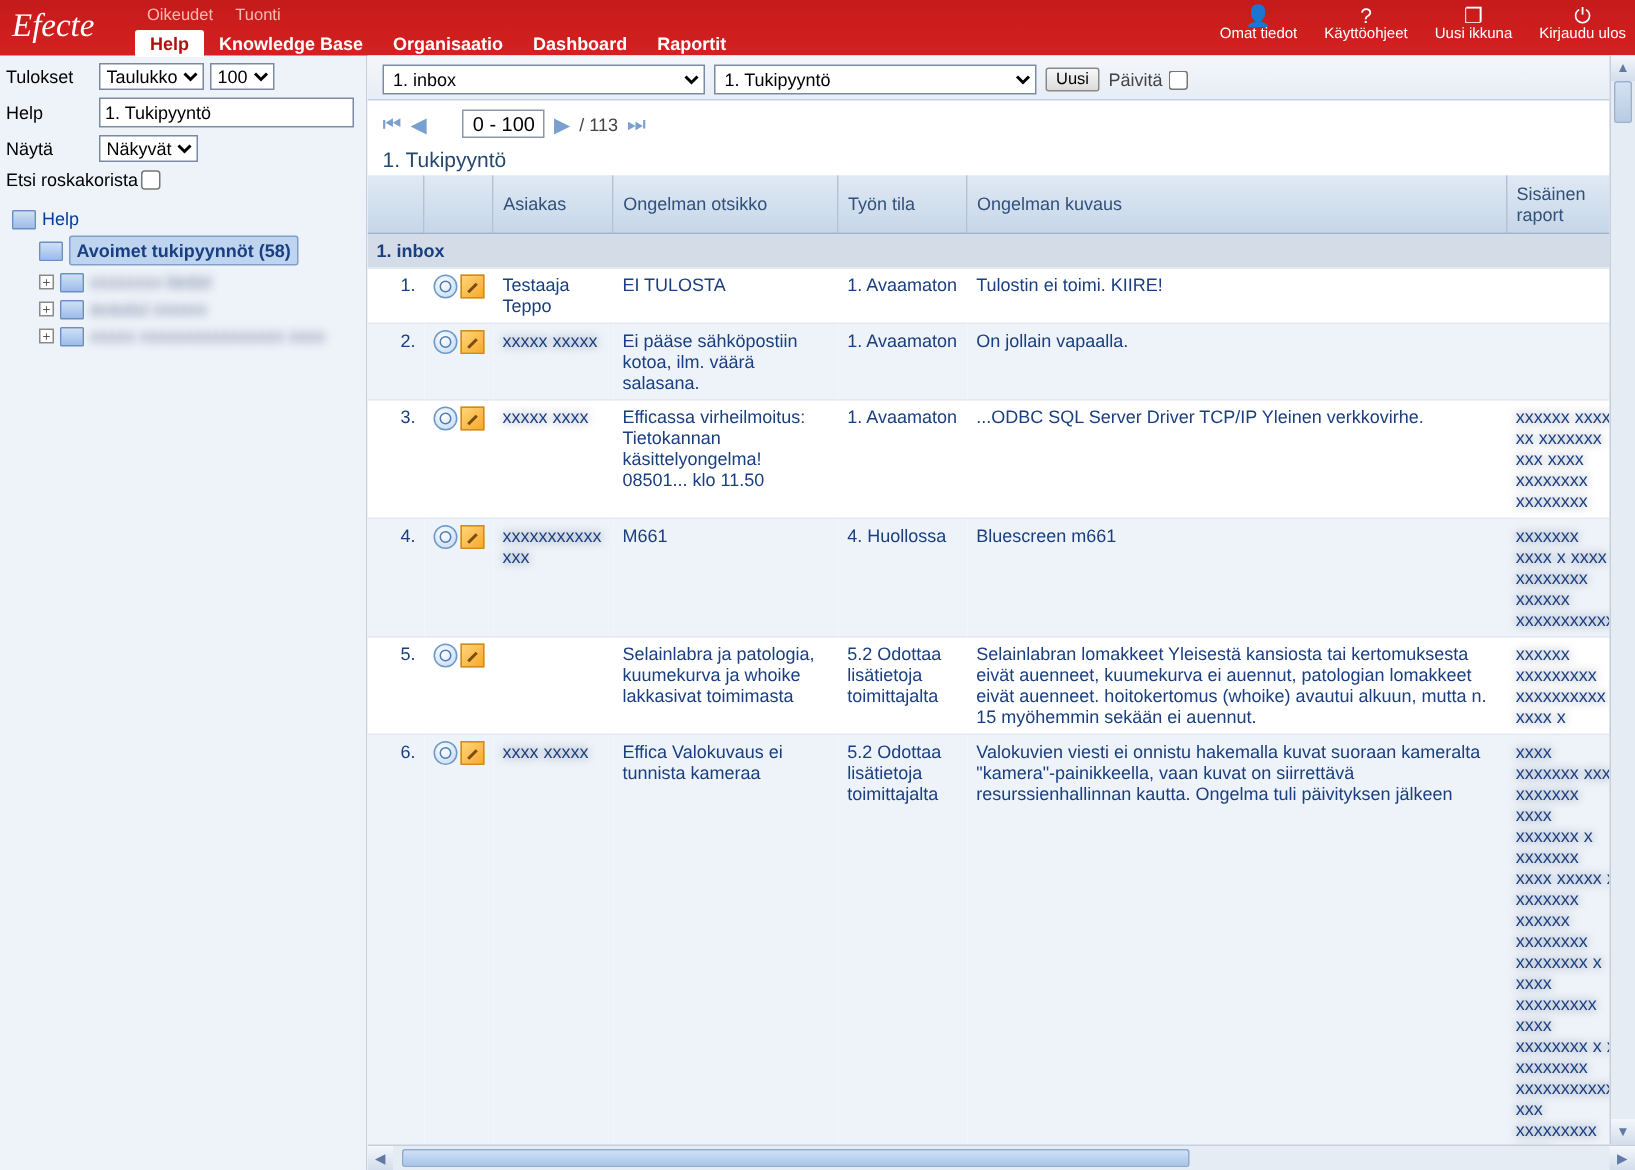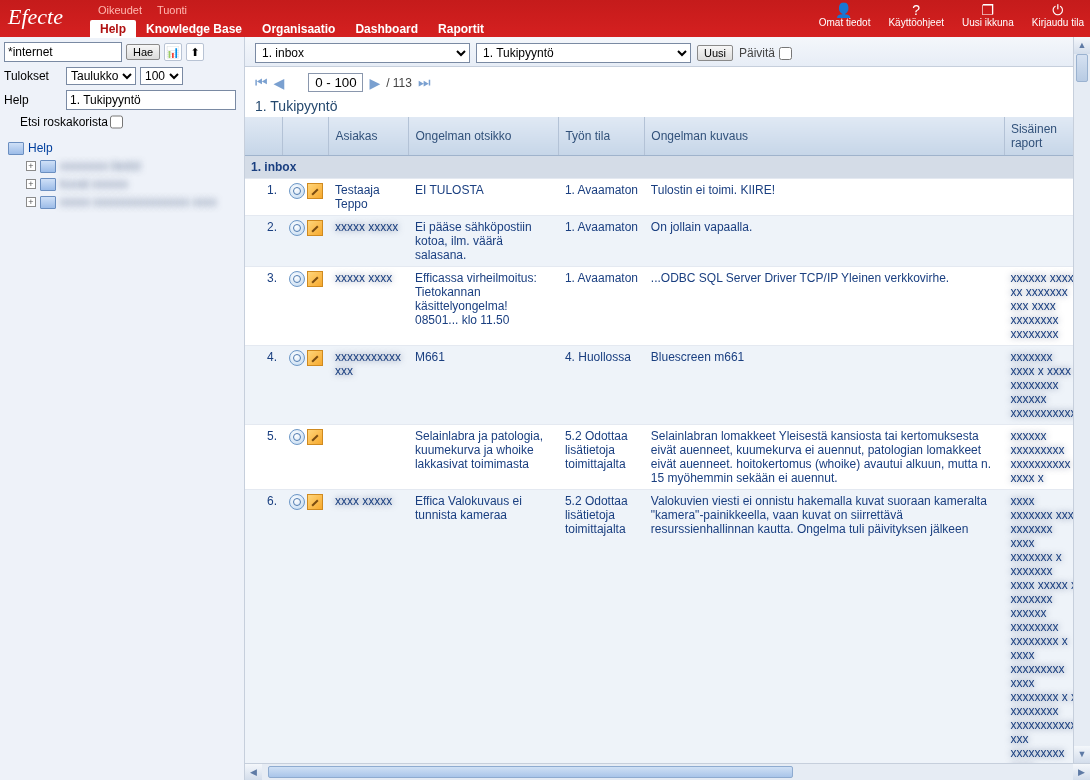--- a/index.html
+++ b/index.html
@@ -22,21 +22,21 @@
 .sidebar { width: 245px; background: #eef2f9; border-right: 1px solid #c6cfdc; padding: 5px 4px; }
 .main { flex: 1; position: relative; overflow: hidden; background: #fff; }
 
 
 .srow { display: flex; align-items: center; margin-bottom: 5px; gap: 4px; }
 .srow label { width: 58px; color: #000; }
 .srow input[type=text] { border: 1px solid #7a8aa3; padding: 2px 3px; font-size: 12px; }
 .srow select { border: 1px solid #7a8aa3; font-size: 12px; background: #fff; }
 .btn { border: 1px solid #8a8a8a; background: linear-gradient(#f7f7f7,#dcdcdc); padding: 1px 6px; font-size: 11px; cursor: pointer; border-radius: 2px; }
 .smallic { width: 18px; height: 18px; display: inline-flex; align-items: center; justify-content: center; border: 1px solid #b8c3d4; background: #fff; border-radius: 2px; cursor: pointer; font-size: 11px; }
-.cbrow { display: flex; gap: 2px; margin: 4px 0 10px 16px; }
+.cbrow { display: flex; gap: 2px; margin: 4px 0 10px 0; }
 .tree { margin-top: 6px; }
 .tree .node { display: flex; align-items: center; gap: 4px; padding: 2px 0 2px 4px; color: #003f9e; cursor: pointer; }
 .tree .folder { width: 16px; height: 13px; background: linear-gradient(#cfe0f7,#9cbce8); border: 1px solid #6b8fc1; border-radius: 1px; display: inline-block; }
 .tree .indent { margin-left: 18px; }
 .tree .selected { background: #bfd4ee; border: 1px solid #7ea0c9; border-radius: 2px; padding: 2px 4px; font-weight: bold; color: #1a3f80; }
 .tree .exp { width: 10px; height: 10px; border: 1px solid #8a8a8a; background: #fff; font-size: 9px; line-height: 8px; text-align: center; color: #555; cursor: pointer; }
 .blur { color: transparent; text-shadow: 0 0 6px rgba(60,80,120,.7); }
 
 
 .mhdr { padding: 6px 8px 3px 10px; background: linear-gradient(#f4f7fb,#e7edf6); border-bottom: 1px solid #c6cfdc; display: flex; align-items: center; gap: 6px; }
@@ -104,61 +104,63 @@
     <div class="ti">
         <span class="ic">?</span>
         <span>Käyttöohjeet</span>
       </div>
     <div class="ti">
         <span class="ic">❐</span>
         <span>Uusi ikkuna</span>
       </div>
     <div class="ti">
         <span class="ic">⏻</span>
-        <span>Kirjaudu tila</span>
+        <span>Kirjaudu ulos</span>
       </div>
   </div>
 </div>
 
 <div class="content">
   <div class="sidebar">
-    <div class="srow">
-      <input type="text" style="width: 118px;" value="*internet">
-      <button class="btn">Hae</button>
-      <span class="smallic">📊</span>
-      <span class="smallic">⬆</span>
-    </div>
     <div class="srow">
       <label>Tulokset</label>
       <select><option>Taulukko</option></select>
       <select><option>100</option></select>
     </div>
     <div class="srow">
       <label>Help</label>
       <input type="text" style="width: 170px;" value="1. Tukipyyntö">
     </div>
+    <div class="srow">
+      <label>Näytä</label>
+      <select><option>Näkyvät</option></select>
+    </div>
     <div class="cbrow">
       <span>Etsi roskakorista</span>
       <input type="checkbox" style="">
     </div>
 
     <div class="tree">
       <div class="node">
         <span class="folder"></span>
         <span>Help</span>
       </div>
       <div class="node indent">
+        <span class="folder"></span>
+        <span class="selected">Avoimet tukipyynnöt (58)</span>
+      </div>
+      <div class="node indent">
         <span class="exp">+</span>
         <span class="folder"></span>
         <span class="blur">xxxxxxxx tiedot</span>
       </div>
       <div class="node indent">
         <span class="exp">+</span>
         <span class="folder"></span>
-        <span class="blur">kuvat xxxxxx</span>
+        <span class="blur">avautui xxxxxx</span>
       </div>
       <div class="node indent">
         <span class="exp">+</span>
         <span class="folder"></span>
         <span class="blur">xxxxx xxxxxxxxxxxxxxxx xxxx</span>
       </div>
     </div>
   </div>
 
   <div class="main">

